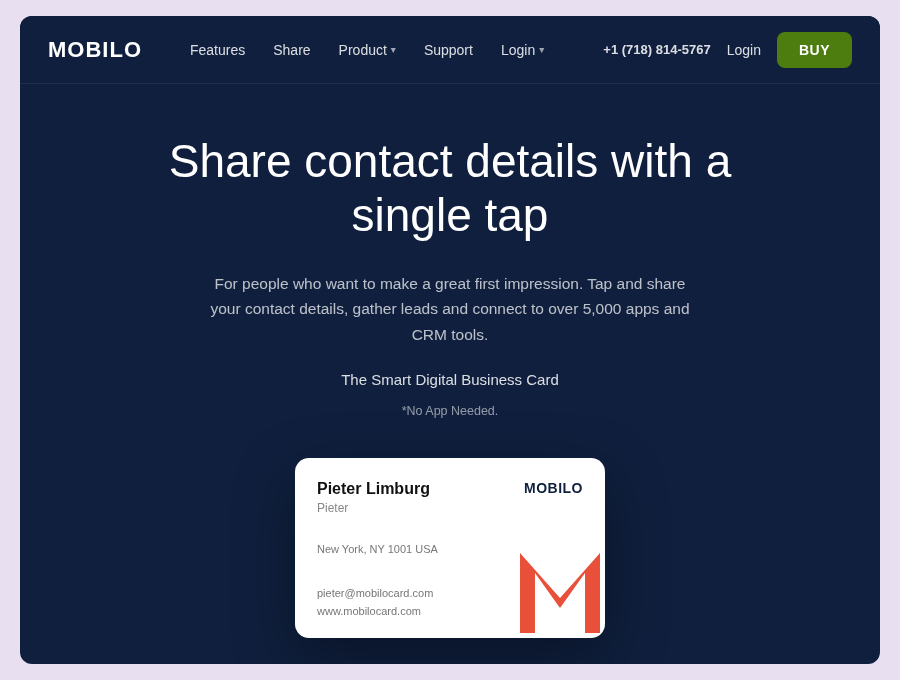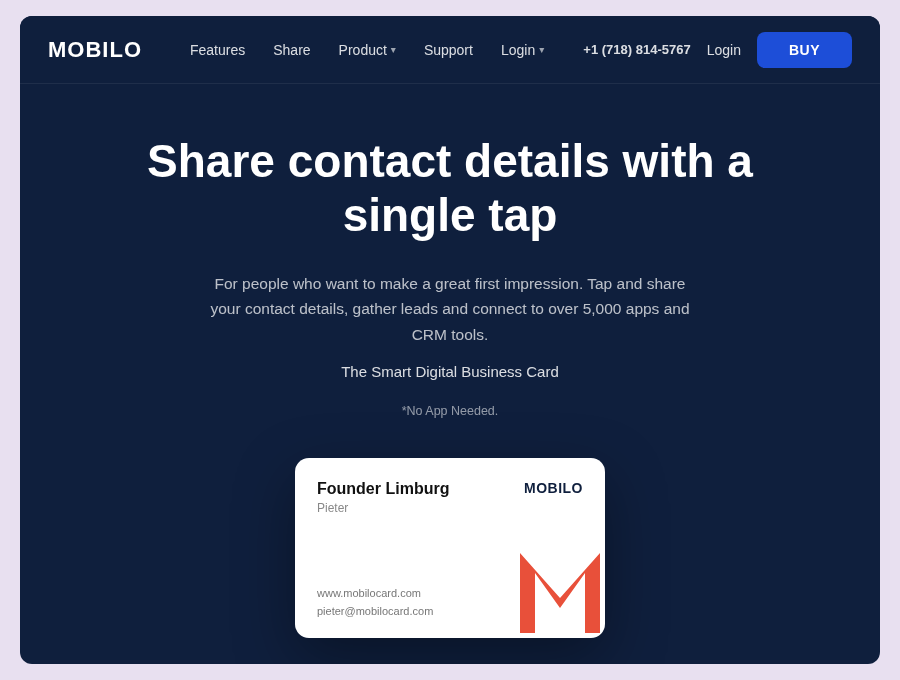--- a/index.html
+++ b/index.html
@@ -71,61 +71,61 @@
       font-size: 13px;
       font-weight: 700;
     }
     .login-link {
       color: rgba(255,255,255,0.85);
       font-size: 14px;
       font-weight: 500;
       cursor: pointer;
     }
     .buy-btn {
-      background: #1d4ed8;
+      background: #4d7c0f;
       color: #fff;
       border: none;
-      padding: 10px 32px;
+      padding: 10px 22px;
       border-radius: 8px;
       font-size: 14px;
       font-weight: 700;
       cursor: pointer;
       letter-spacing: 0.5px;
     }
     
     .hero {
       flex: 1;
       display: flex;
       flex-direction: column;
       align-items: center;
       padding: 50px 40px 30px;
       overflow: hidden;
     }
     .hero-title {
       color: #ffffff;
       font-size: 46px;
-      font-weight: 700;
+      font-weight: 400;
       text-align: center;
       line-height: 1.18;
       max-width: 680px;
       margin-bottom: 28px;
     }
     .hero-subtitle {
       color: rgba(255,255,255,0.72);
       font-size: 15.5px;
       text-align: center;
       line-height: 1.65;
       max-width: 480px;
+      margin-bottom: 24px;
+    }
+    .hero-tagline {
+      color: rgba(255,255,255,0.85);
+      font-size: 15px;
+      text-align: center;
       margin-bottom: 16px;
-    }
-    .hero-tagline {
-      color: rgba(255,255,255,0.85);
-      font-size: 15px;
-      text-align: center;
-      margin-bottom: 24px;
       font-weight: 500;
     }
     .hero-note {
       color: rgba(255,255,255,0.55);
       font-size: 12.5px;
       text-align: center;
       margin-bottom: 40px;
     }
     
     .card-wrapper {
@@ -225,30 +225,31 @@
   <section class="hero">
     <h1 class="hero-title">Share contact details with a single tap</h1>
     <p class="hero-subtitle">For people who want to make a great first impression. Tap and share your contact details, gather leads and connect to over 5,000 apps and CRM tools.</p>
     <p class="hero-tagline">The Smart Digital Business Card</p>
     <p class="hero-note">*No App Needed.</p>
 
     <div class="card-wrapper">
       <div class="business-card">
         <div class="card-top">
           <div>
-            <div class="card-name">Founder Limburg</div>
+            <div class="card-name">Pieter Limburg</div>
             <div class="card-role">Pieter</div>
           </div>
           <div class="card-logo">MOBILO</div>
         </div>
         <div class="card-middle">
+          <div>New York, NY 1001 USA</div>
         </div>
         <div class="card-bottom">
+          <div>pieter@mobilocard.com</div>
           <div>www.mobilocard.com</div>
-          <div>pieter@mobilocard.com</div>
         </div>
 
         <div class="card-decoration">
           <svg class="m-shape" viewBox="0 0 110 110" xmlns="http://www.w3.org/2000/svg">
             <polygon points="55,110 110,110 110,30 80,10 55,55 30,10 0,30 0,110" fill="#e8503a" opacity="0"></polygon>
 
             <g transform="translate(10, 5)">
               <polygon points="30,100 30,40 55,75 80,40 80,100 95,100 95,20 55,65 15,20 15,100" fill="#e8503a"></polygon>
             </g>
           </svg>

